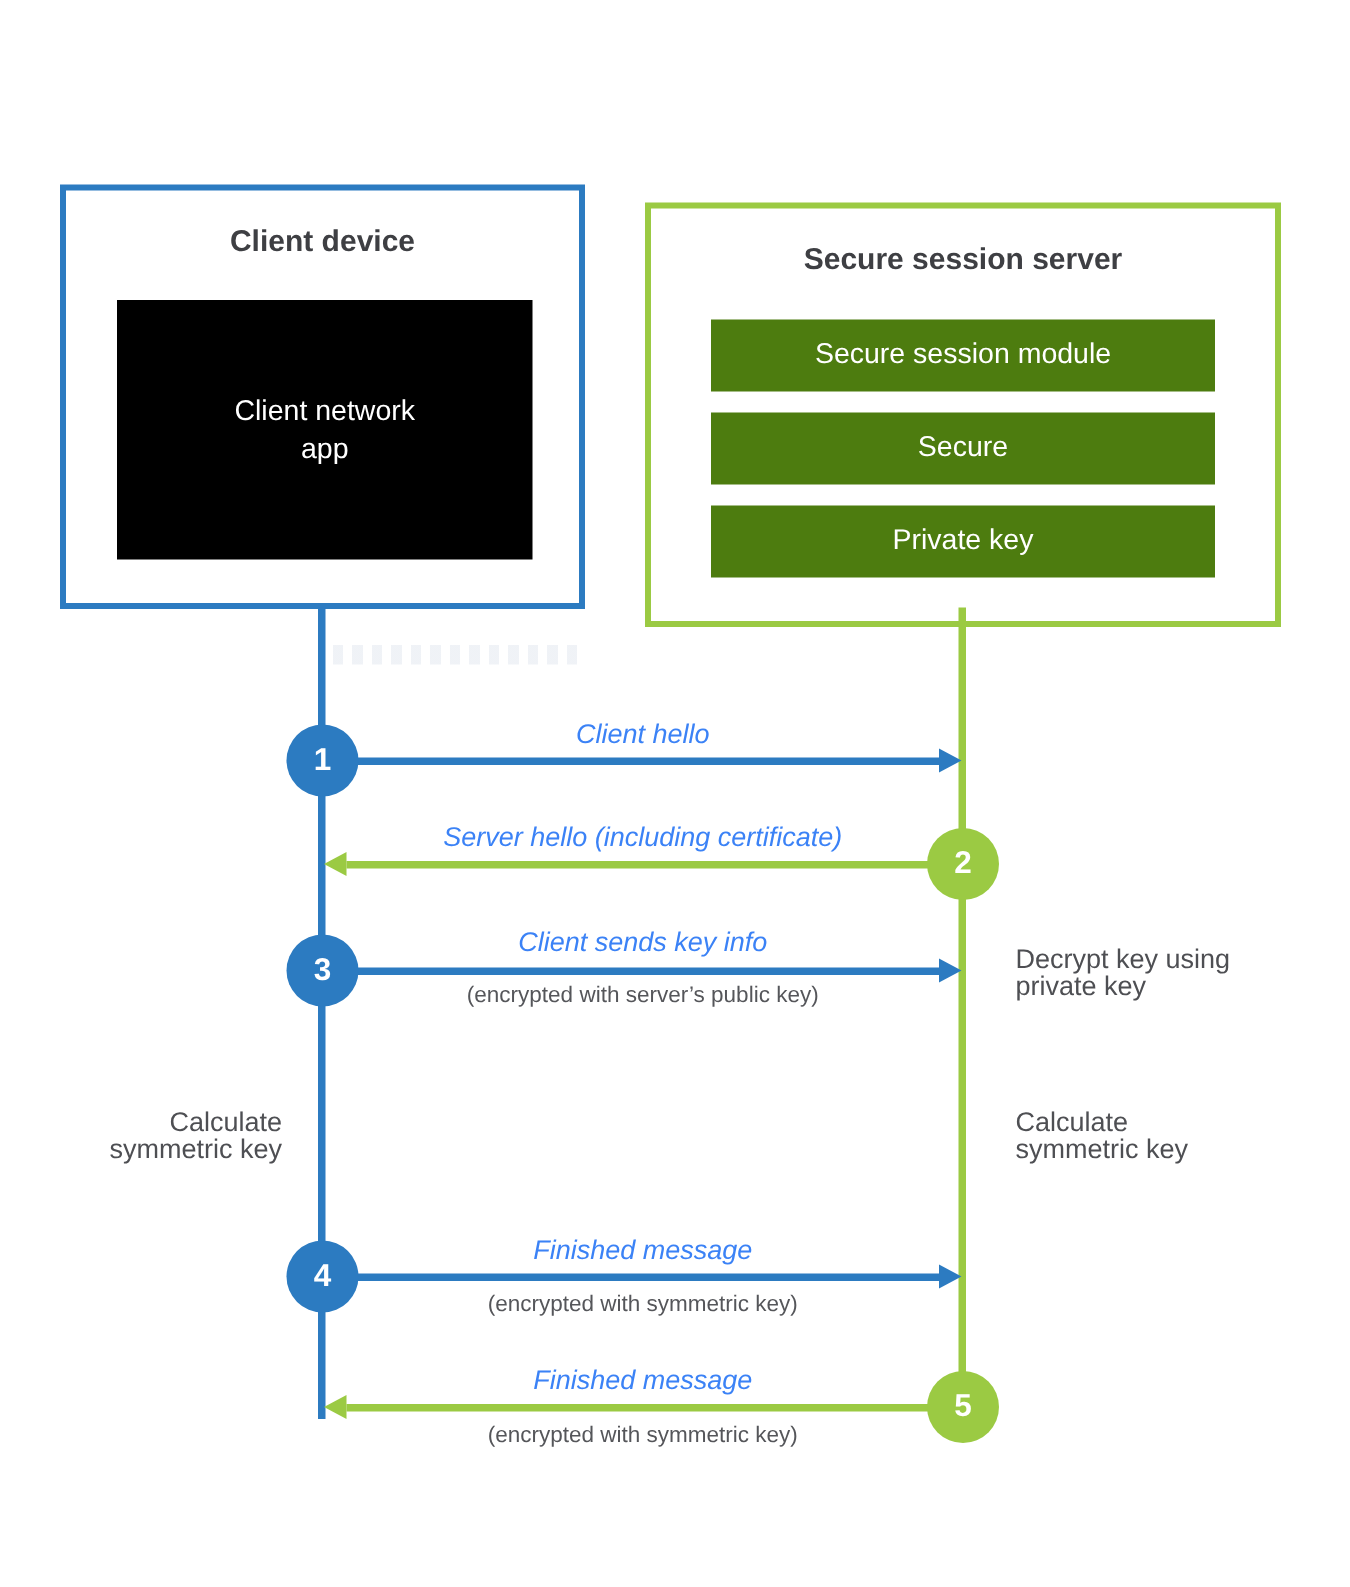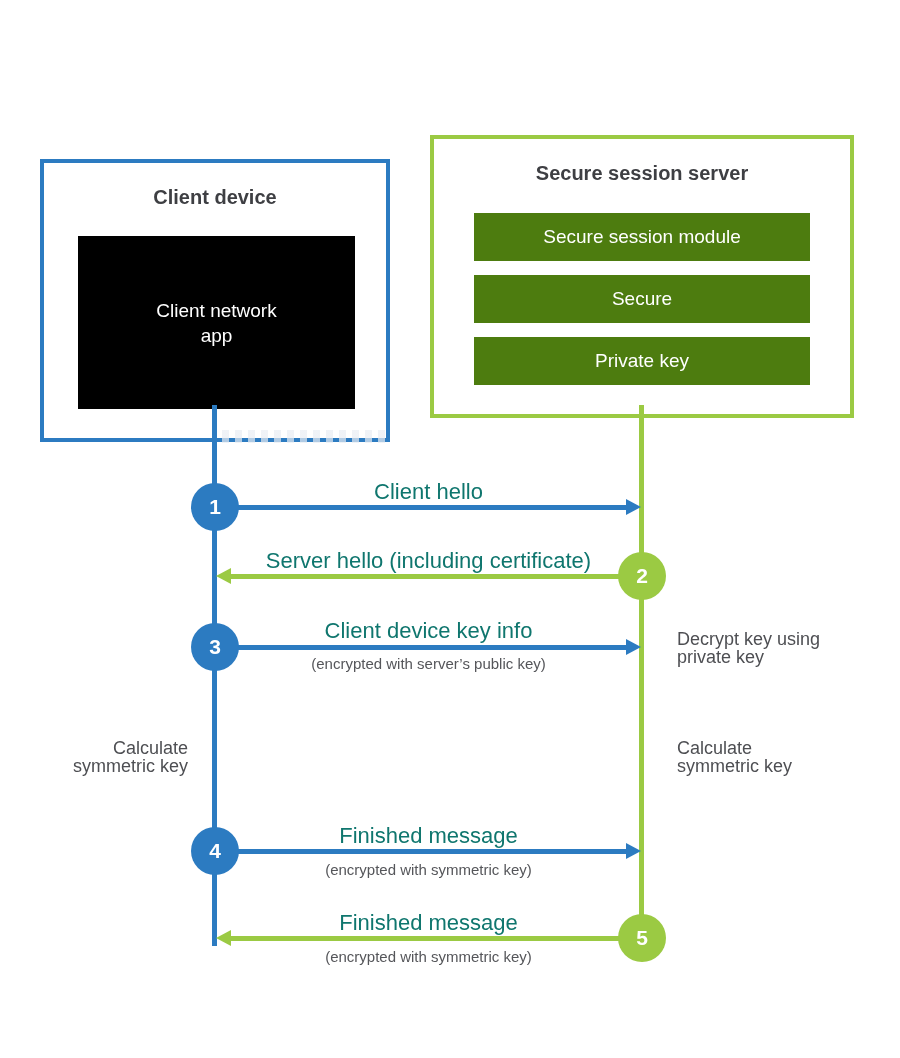--- a/index.html
+++ b/index.html
@@ -21,21 +21,21 @@
     letter-spacing: 0.3px;
   }
   
   .actor-box {
     position: absolute;
     top: 123px;
     height: 283px;
     background: #ffffff;
     box-sizing: border-box;
   }
-  .client-box { left: 40px; width: 350px; border: 4px solid #2C7BC1; margin-top: 36px; }
+  .client-box { left: 40px; width: 350px; border: 4px solid #2C7BC1; }
   .server-box { left: 430px; width: 424px; border: 4px solid #9BCA43; margin-top: 12px; }
   .actor-header {
     position: absolute;
     top: 23px;
     left: 0;
     right: 0;
     text-align: center;
     font-size: 20px;
     font-weight: 700;
     color: #3e3f43;
@@ -95,22 +95,23 @@
     border-top: 8px solid transparent;
     border-bottom: 8px solid transparent;
   }
   .head-right { border-left: 15px solid #2C7BC1; }
   .head-left  { border-right: 15px solid #9BCA43; }
   .msg-label {
     position: absolute;
     left: 215px;
     width: 427px;
     text-align: center;
-    font-size: 22px;
-    color: #0f766e;
+    font-size: 18px;
+    color: #3b82f6;
+    font-style: italic;
   }
   .msg-sub {
     position: absolute;
     left: 215px;
     width: 427px;
     text-align: center;
     font-size: 15px;
     color: #55565a;
   }
   
@@ -195,21 +196,21 @@
   <div class="msg-label label-1">Client hello</div>
   <div class="msg-line blue-fill line-1"></div>
   <div class="msg-head head-right head-1"></div>
   <div class="step-circle step-blue circle-1">1</div>
 
   <div class="msg-label label-2">Server hello (including certificate)</div>
   <div class="msg-line green-fill line-2"></div>
   <div class="msg-head head-left head-2"></div>
   <div class="step-circle step-green circle-2">2</div>
 
-  <div class="msg-label label-3">Client device key info</div>
+  <div class="msg-label label-3">Client sends key info</div>
   <div class="msg-sub sub-3">(encrypted with server’s public key)</div>
   <div class="msg-line blue-fill line-3"></div>
   <div class="msg-head head-right head-3"></div>
   <div class="step-circle step-blue circle-3">3</div>
 
   <div class="side-note note-decrypt">Decrypt key using
 private key</div>
   <div class="side-note note-calc-left">Calculate
 symmetric key</div>
   <div class="side-note note-calc-right">Calculate

